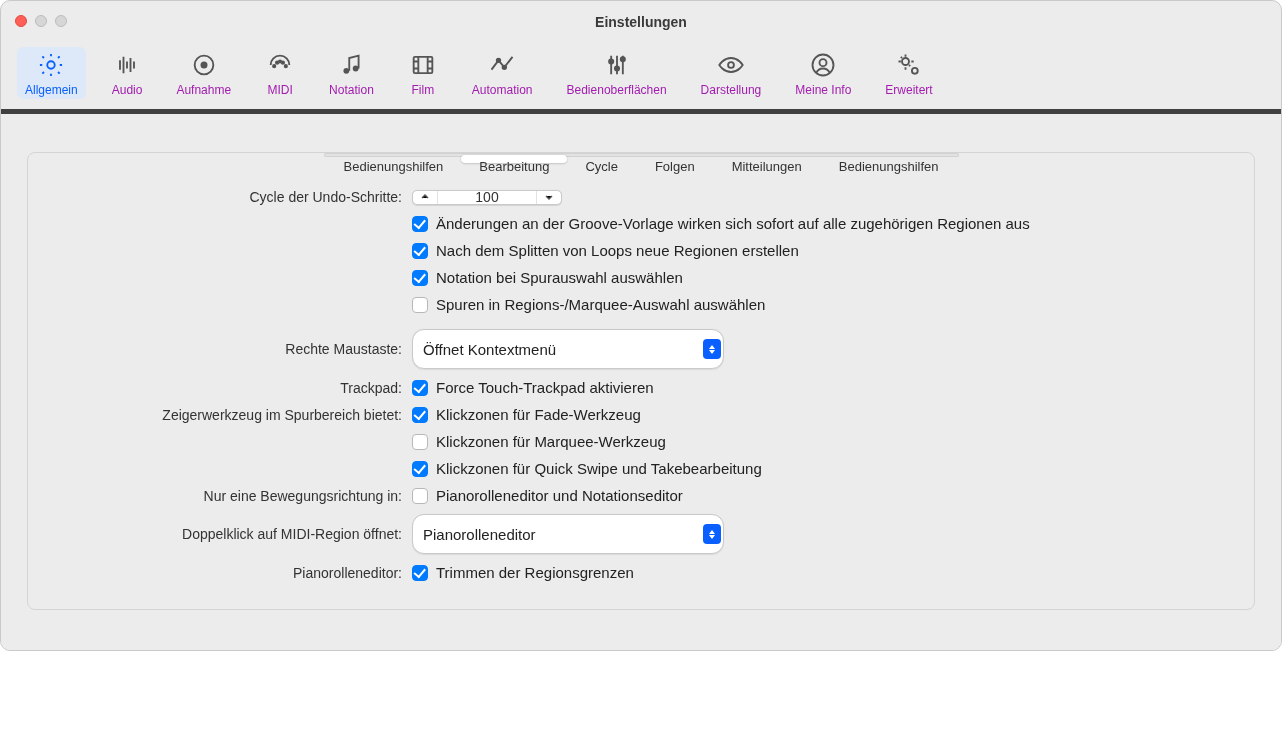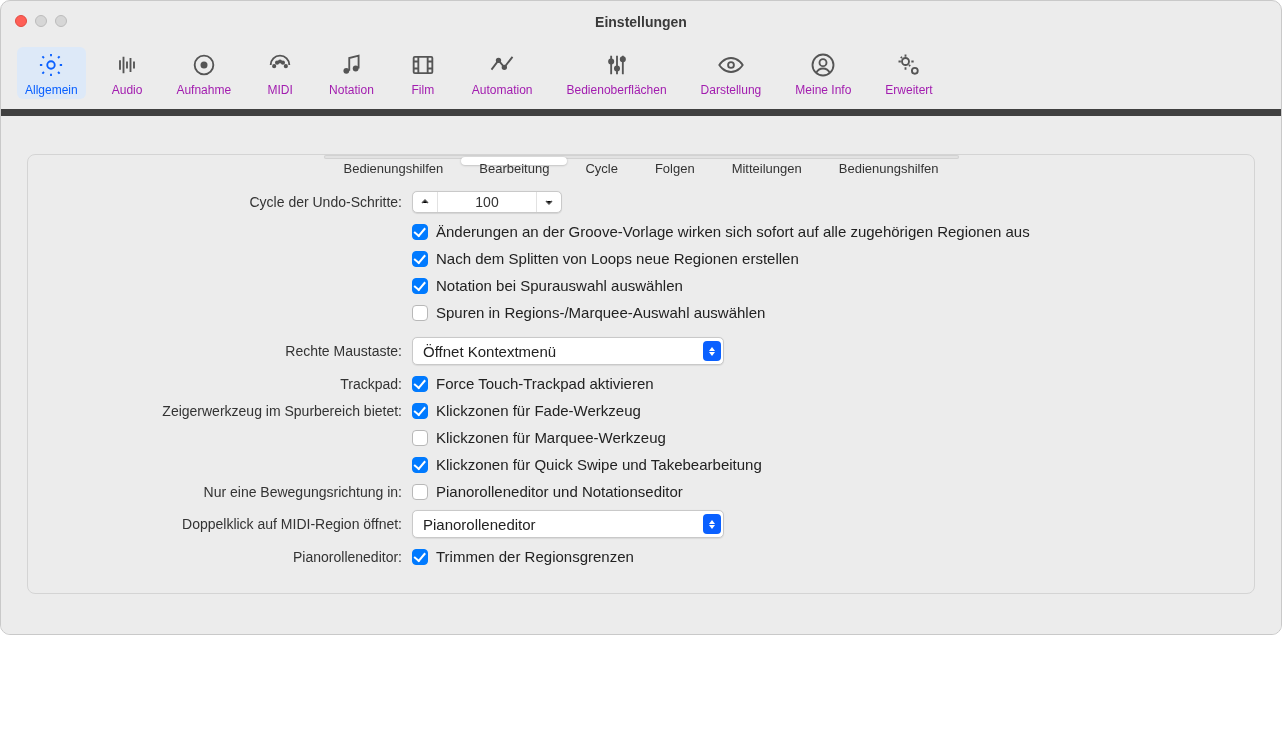--- a/index.html
+++ b/index.html
@@ -10,56 +10,56 @@
   .titlebar {
     position: relative; height: 42px; display:flex; align-items:center; justify-content:center;
   }
   .traffic { position:absolute; left:14px; top:14px; display:flex; gap:8px; }
   .tl { width:12px; height:12px; border-radius:50%; }
   .tl.red { background:#ff5f57; border:0.5px solid #e24b41; }
   .tl.yellow { background:#d6d6d6; border:0.5px solid #bcbcbc; }
   .tl.green { background:#d6d6d6; border:0.5px solid #bcbcbc; }
   .title { font-weight:600; font-size:14px; color:#3a3a3a; }
   .toolbar {
-    display:flex; gap:18px; padding: 4px 16px 10px 16px; border-bottom:7px solid #404040; background:#ececec;
+    display:flex; gap:18px; padding: 4px 16px 10px 16px; border-bottom:5px solid #404040; background:#ececec;
   }
   .tb-item { display:flex; flex-direction:column; align-items:center; justify-content:flex-end; gap:4px; padding:4px 8px 2px 8px; border-radius:6px; cursor:default; }
   .tb-item.active { background:#dde9f8; }
   .tb-item.active .tb-label { color:#0a60ff; }
   .tb-label { font-size:12px; color:#a21caf; }
   .tb-icon { width:30px; height:28px; display:flex; align-items:center; justify-content:center; }
   .tb-icon svg { stroke:#555; fill:none; }
   .tb-item.active .tb-icon svg { stroke:#0a60ff; fill:none; }
 
   .content { padding: 24px 26px 40px 26px; background:#ececec; }
   .seg { display:flex; background:#e2e2e2; border-radius:7px; padding:2px; box-shadow: inset 0 0 0 1px #d2d2d2; }
   .seg-item { padding: 4px 18px; font-size:13px; color:#333; border-radius:6px; cursor:default; }
   .seg-item.active { background:#fff; box-shadow: 0 0.5px 2px rgba(0,0,0,0.25); }
   .seg-sep { width:1px; background:#cfcfcf; margin:5px 0; }
   .row { display:flex; align-items:center; margin-bottom: 10px; }
   .lblcol { width: 356px; text-align:right; padding-right: 10px; color:#333; font-size:14px; }
   .valcol { display:flex; align-items:center; gap:8px; }
   .gap { height: 6px; }
 
   .stepper {
-    display:flex; align-items:center; background:#fff; border:1px solid #c9c9c9; border-radius:5px; height:22px; width:150px;
+    display:flex; align-items:center; background:#fff; border:1px solid #c9c9c9; border-radius:5px; height:15px; width:150px;
     box-shadow: 0 0.5px 1px rgba(0,0,0,0.1); overflow:hidden;
   }
   .st-btn { width:24px; height:100%; display:flex; align-items:center; justify-content:center; cursor:default; }
   .st-btn svg { stroke:#555; }
   .st-val { flex:1; text-align:center; font-size:14px; color:#333; border-left:1px solid #e2e2e2; border-right:1px solid #e2e2e2; height:100%; display:flex; align-items:center; justify-content:center;}
 
   .checkbox { display:flex; align-items:center; gap:8px; }
   .cb { width:16px; height:16px; border-radius:4px; border:1px solid #b8b8b8; background:#fff; display:flex; align-items:center; justify-content:center; flex-shrink:0; }
   .cb.checked { background:#007aff; border-color:#007aff; }
   .cb.checked::after { content:""; width:9px; height:5px; border-left:2px solid #fff; border-bottom:2px solid #fff; transform: rotate(-50deg) translate(0px,-1px); }
   .cb-label { font-size:15px; color:#222; }
 
   .select {
-    display:flex; align-items:center; background:#fff; border:1px solid #c9c9c9; border-radius:5px; height:28px; width:312px;
+    display:flex; align-items:center; background:#fff; border:1px solid #c9c9c9; border-radius:12px; height:40px; width:312px;
     box-shadow: 0 0.5px 1px rgba(0,0,0,0.08); position:relative; padding: 0 0 0 10px;
   }
   .select-val { flex:1; font-size:15px; color:#222; }
   .select-arrows { width:18px; height:20px; background:#0a60ff; border-radius:4px; margin-right:2px; display:flex; flex-direction:column; align-items:center; justify-content:center; gap:1px; }
   .select-arrows .up, .select-arrows .down { width:0; height:0; border-left:3px solid transparent; border-right:3px solid transparent; }
   .select-arrows .up { border-bottom:4px solid #fff; }
   .select-arrows .down { border-top:4px solid #fff; }
 
   .outerpanel { border:1px solid #d4d4d4; border-radius:8px; }
   .tabs-wrap { transform: translateY(-50%); height:0; display:flex; justify-content:center; }

